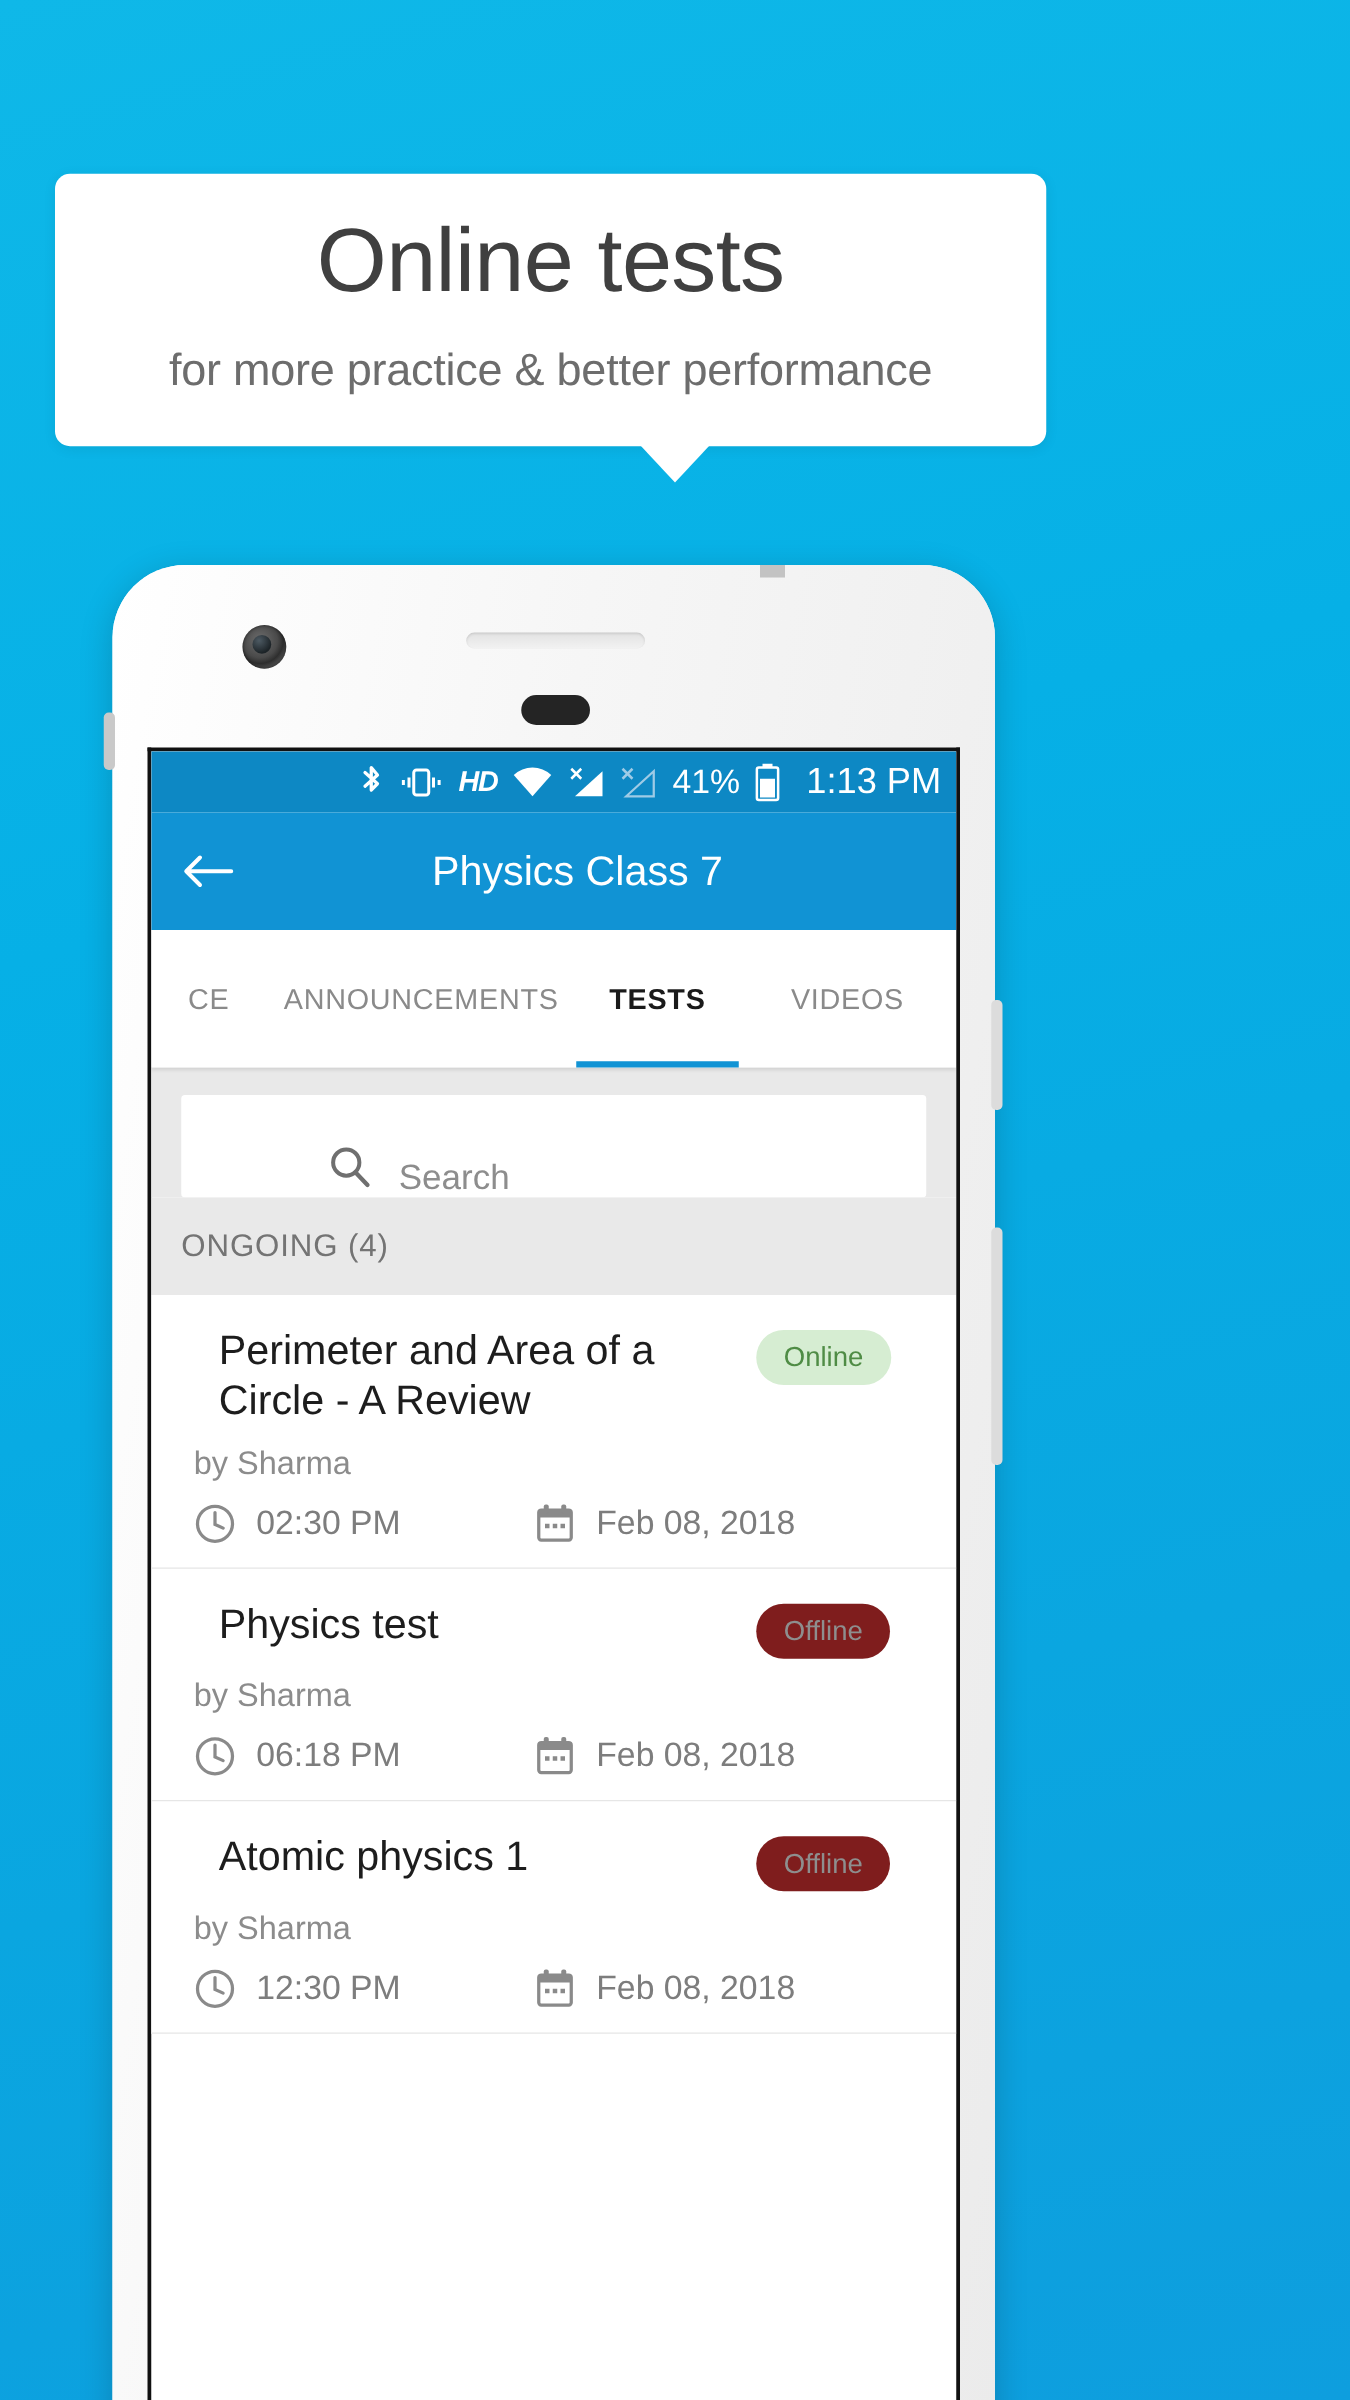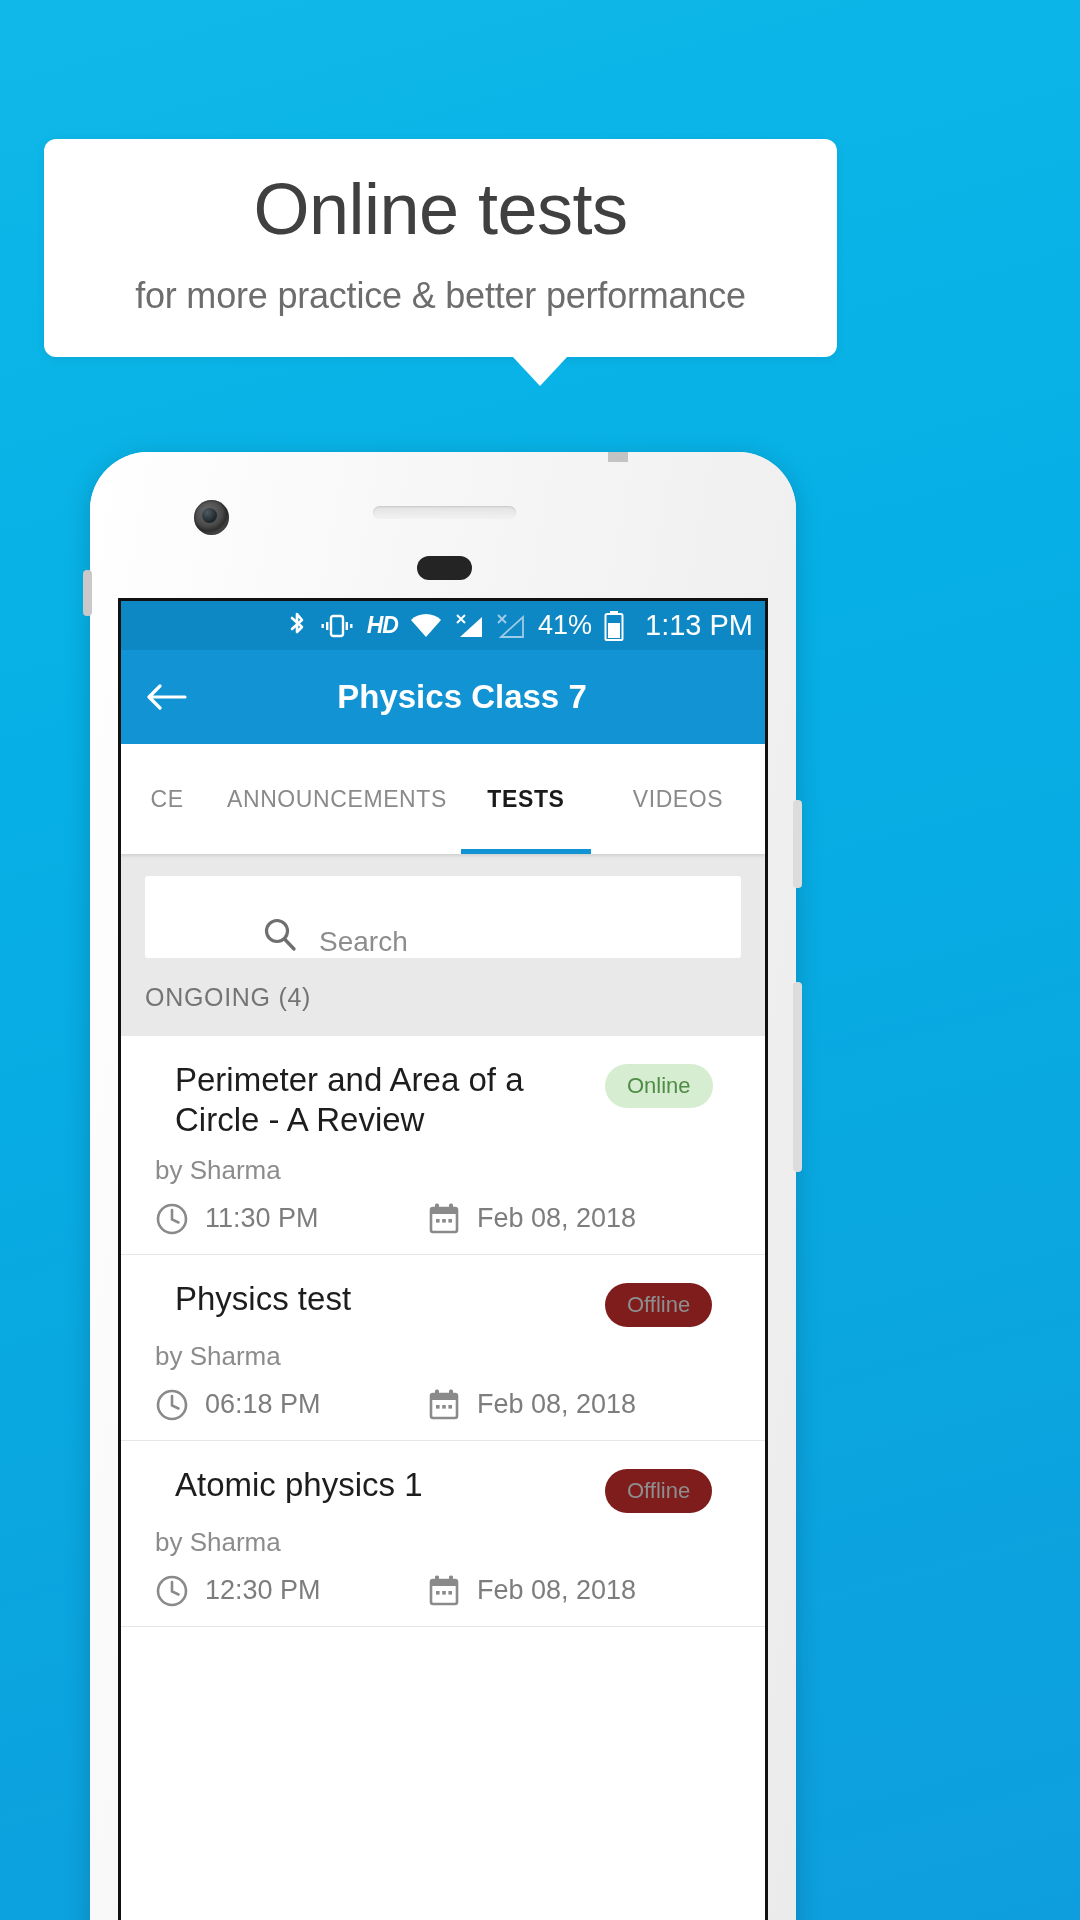--- a/index.html
+++ b/index.html
@@ -143,21 +143,21 @@
     transform:translateY(-50%);
     width:44px; height:44px;
     display:flex; align-items:center; justify-content:center;
     cursor:pointer;
   }
   .appbar-titles {
     width:100%; text-align:center;
     padding-left:60px; padding-right:22px;
   }
   .appbar-title {
-    color:#ffffff; font-size:33px; font-weight:bold;
+    color:#ffffff; font-size:33px; font-weight:normal;
     line-height:1.05;
   }
   .appbar-sub {
     color:#eaf6fd; font-size:23px; font-weight:400;
     margin-top:5px;
     display:flex; justify-content:center; gap:30px;
   }
 
   
   .tabs {
@@ -365,21 +365,21 @@
         </div>
         <div class="row-by">by Sharma</div>
         <div class="row-meta">
           <div class="meta-item time">
             <span class="ico-grey">
               <svg width="34" height="34" viewBox="0 0 34 34">
                 <circle cx="17" cy="17" r="14" fill="none" stroke="#8a8a8a" stroke-width="2.6"></circle>
                 <path d="M17 8 L17 17.5 L23.5 20.5" fill="none" stroke="#8a8a8a" stroke-width="2.6" stroke-linecap="round"></path>
               </svg>
             </span>
-            <span class="meta-txt">11:30 PM</span>
+            <span class="meta-txt">02:30 PM</span>
           </div>
           <div class="meta-item">
             <span class="ico-grey">
               <svg width="34" height="34" viewBox="0 0 34 34">
                 <rect x="4" y="6" width="26" height="24" rx="2" fill="none" stroke="#8a8a8a" stroke-width="2.6"></rect>
                 <rect x="4" y="6" width="26" height="6" fill="#8a8a8a"></rect>
                 <rect x="8" y="1.5" width="4" height="7" rx="1.6" fill="#8a8a8a"></rect>
                 <rect x="22" y="1.5" width="4" height="7" rx="1.6" fill="#8a8a8a"></rect>
                 <rect x="9" y="17" width="3.6" height="3.6" fill="#8a8a8a"></rect>
                 <rect x="15.2" y="17" width="3.6" height="3.6" fill="#8a8a8a"></rect>

